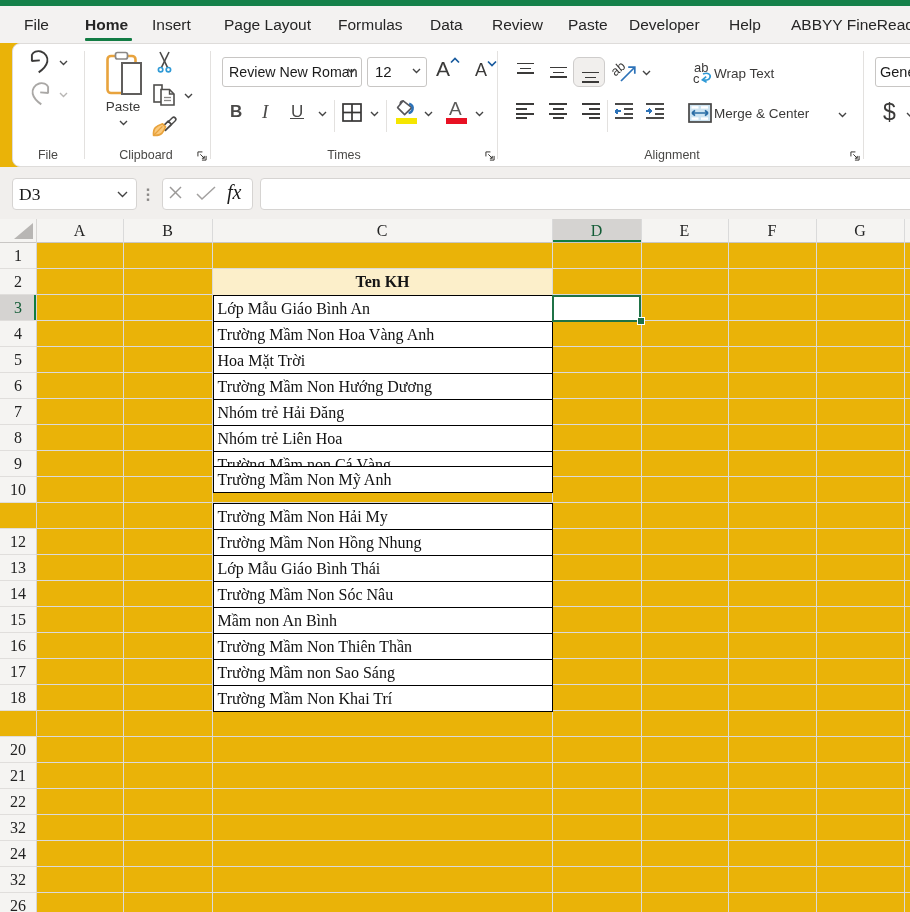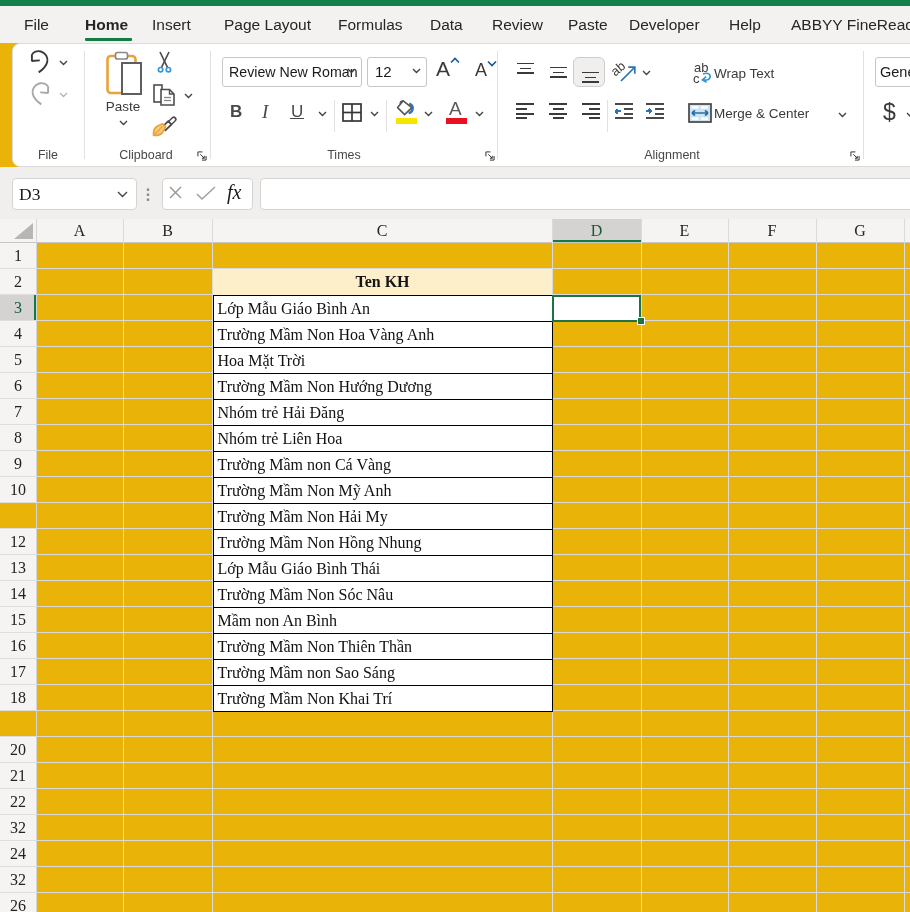--- a/index.html
+++ b/index.html
@@ -381,21 +381,21 @@
 <div class="abs" style="left:36px;top:243px;width:1px;height:669px;background:#d8d6d4;"></div>
 <div class="abs" style="left:213px;top:269px;width:339px;height:26px;background:#fcefca;"></div>
 <div class="abs serif" style="left:213px;top:269px;width:339px;height:26px;font-size:16px;font-weight:bold;color:#151515;text-align:center;line-height:26px;">Ten KH</div>
 <div class="tcell" style="top:295px;">Lớp Mẫu Giáo Bình An</div>
 <div class="tcell" style="top:321px;">Trường Mầm Non Hoa Vàng Anh</div>
 <div class="tcell" style="top:347px;">Hoa Mặt Trời</div>
 <div class="tcell" style="top:373px;">Trường Mầm Non Hướng Dương</div>
 <div class="tcell" style="top:399px;">Nhóm trẻ Hải Đăng</div>
 <div class="tcell" style="top:451px;">Trường Mầm non Cá Vàng</div>
 <div class="tcell" style="top:425px;">Nhóm trẻ Liên Hoa</div>
-<div class="tcell" style="top:477px;">Trường Mầm Non Mỹ Anh</div>
+<div class="tcell" style="top:466px;">Trường Mầm Non Mỹ Anh</div>
 <div class="tcell" style="top:503px;">Trường Mầm Non Hải My</div>
 <div class="tcell" style="top:529px;">Trường Mầm Non Hồng Nhung</div>
 <div class="tcell" style="top:555px;">Lớp Mẫu Giáo Bình Thái</div>
 <div class="tcell" style="top:581px;">Trường Mầm Non Sóc Nâu</div>
 <div class="tcell" style="top:607px;">Mầm non An Bình</div>
 <div class="tcell" style="top:633px;">Trường Mầm Non Thiên Thần</div>
 <div class="tcell" style="top:659px;">Trường Mầm non Sao Sáng</div>
 <div class="tcell" style="top:685px;">Trường Mầm Non Khai Trí</div>
 <div class="abs" style="left:552px;top:295px;width:89px;height:27px;border:2px solid #1f7246;box-sizing:border-box;background:#fff;"></div>
 <div class="abs" style="left:637px;top:317px;width:6px;height:6px;background:#1f7246;border:1px solid #fff;box-sizing:content-box;"></div>

